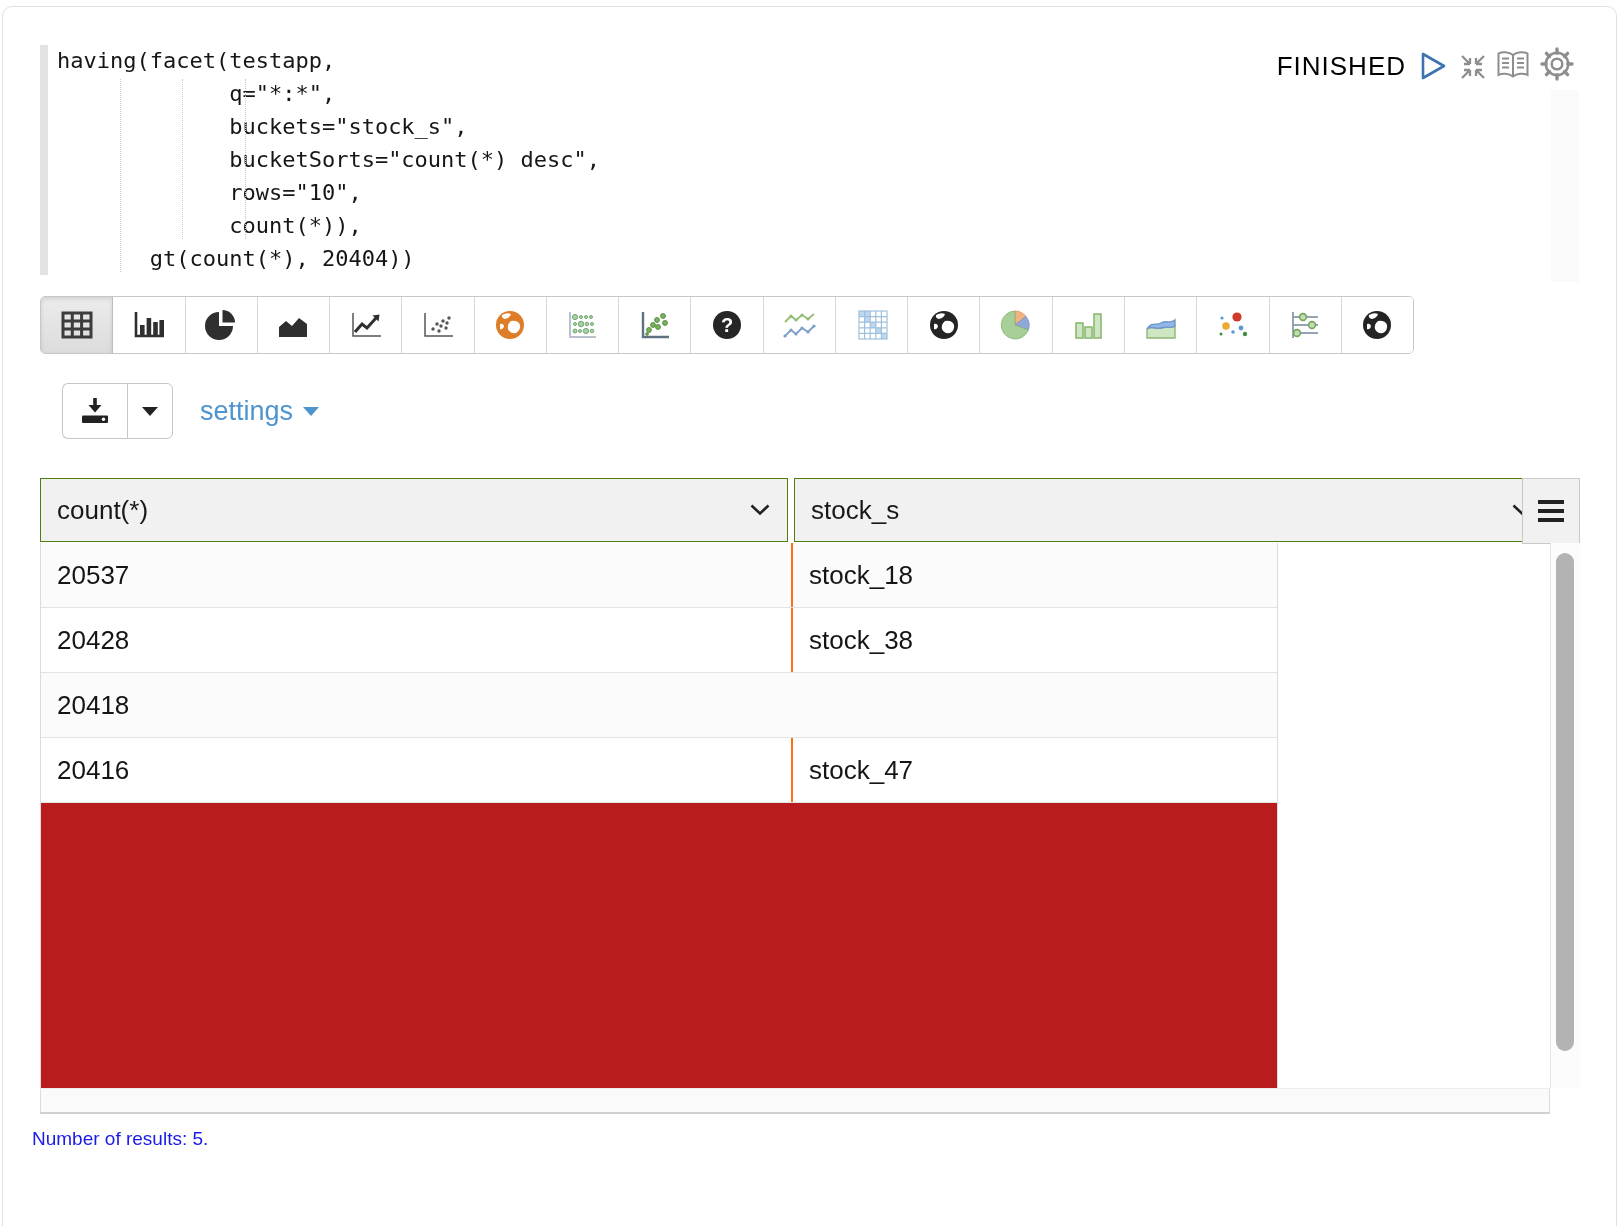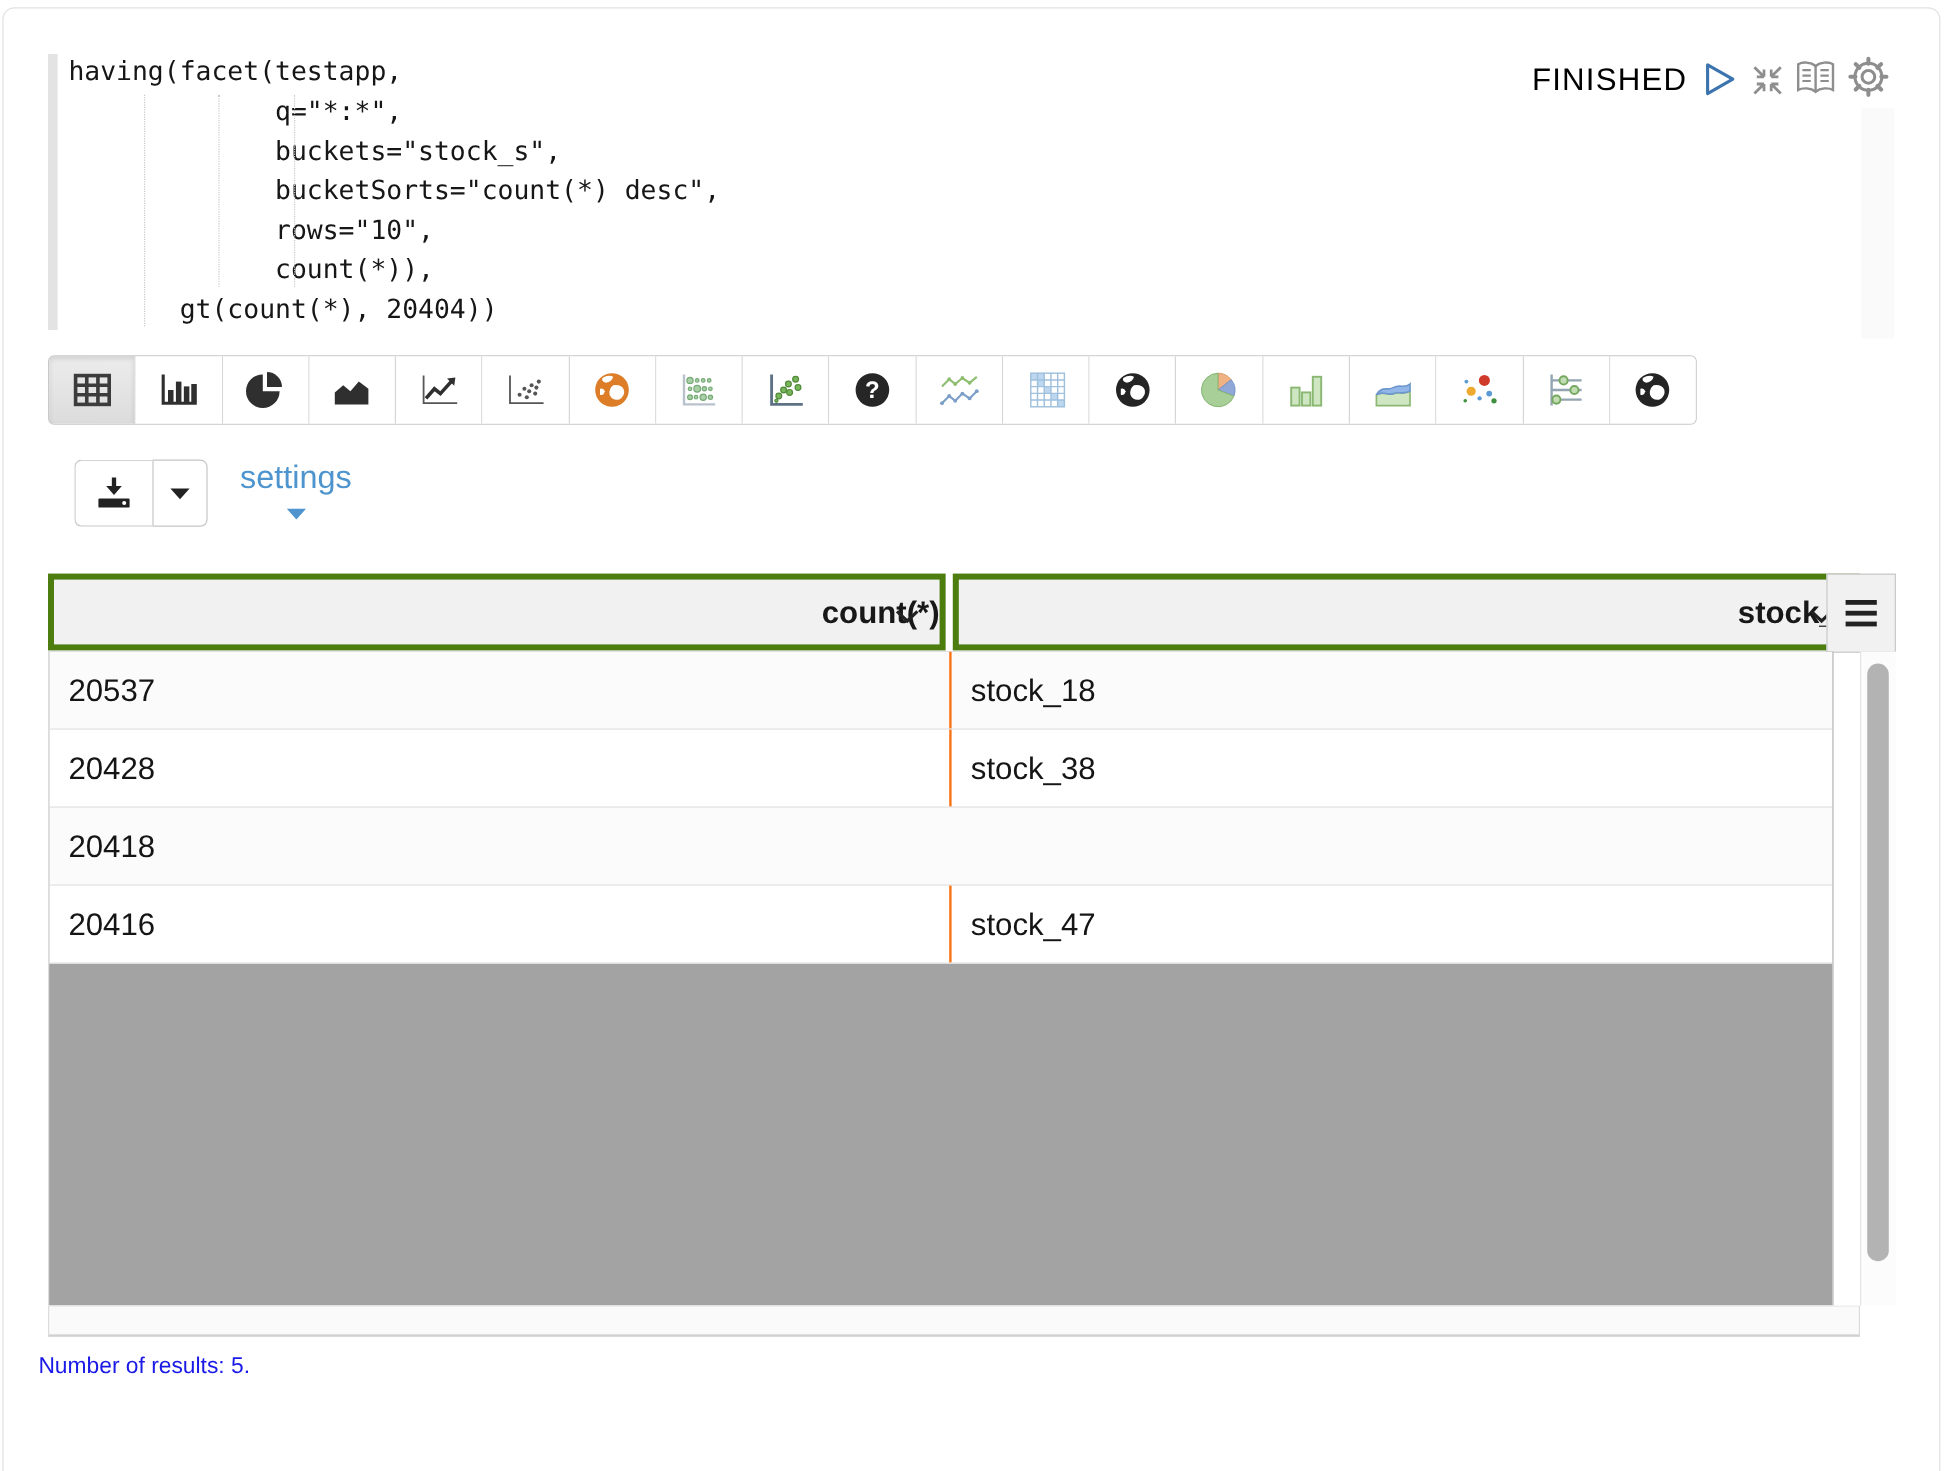--- a/index.html
+++ b/index.html
@@ -33,35 +33,35 @@
   
   .dl-group{position:absolute;left:62px;top:383px;height:56px;display:flex;}
   .dl-main{width:64px;border:1px solid #c6c6c6;border-right:none;border-radius:6px 0 0 6px;
         background:#fff;display:flex;align-items:center;justify-content:center;cursor:pointer;}
   .dl-caret{width:44px;border:1px solid #c6c6c6;border-radius:0 6px 6px 0;background:#fff;
         display:flex;align-items:center;justify-content:center;cursor:pointer;}
   .caret-down{width:0;height:0;border-left:8px solid transparent;border-right:8px solid transparent;
         border-top:9px solid #222;}
   .settings-link{position:absolute;left:200px;top:383px;height:56px;display:flex;align-items:center;
         gap:10px;font-size:27px;color:#4e94ce;cursor:pointer;background:none;border:none;padding:0;
-        font-family:"Liberation Sans",sans-serif;flex-direction:column;}
+        font-family:"Liberation Sans",sans-serif;}
   .settings-link .caret-down{border-top-color:#4e94ce;}
   
   .tablewrap{position:absolute;left:40px;top:478px;width:1540px;height:640px;}
-  .th{position:absolute;top:0;height:64px;background:#f1f1f1;border:5px solid #4d7c0f;
+  .th{position:absolute;top:0;height:64px;background:#f1f1f1;border:1px solid #4d7c0f;
         box-sizing:border-box;display:flex;align-items:center;padding-left:16px;
-        font-size:26px;font-weight:bold;color:#181818;cursor:pointer;justify-content:flex-end;}
+        font-size:26px;font-weight:normal;color:#181818;cursor:pointer;}
   .th1{left:0;width:748px;}
   .th2{left:754px;width:756px;}
   .th .chev{position:absolute;right:16px;top:24px;}
   .menu-cell{position:absolute;left:1482px;top:0;width:58px;height:66px;background:#f1f1f1;
         border:1px solid #c9c9c9;box-sizing:border-box;display:flex;flex-direction:column;
         align-items:center;justify-content:center;gap:5px;cursor:pointer;}
   .menu-cell .bar{width:26px;height:4px;background:#222;}
-  .tbody{position:absolute;left:0;top:65px;width:1488px;height:545px;background:#a3a3a3;
+  .tbody{position:absolute;left:0;top:65px;width:1238px;height:545px;background:#b91c1c;
         border-left:1px solid #dcdcdc;border-right:1px solid #dcdcdc;box-sizing:border-box;overflow:hidden;}
   .trow{display:flex;height:64px;border-bottom:1px solid #e3e3e3;background:#fff;}
   .trow:nth-child(odd){background:#fbfbfb;}
   .tcell{display:flex;align-items:center;padding-left:16px;font-size:26px;color:#151515;box-sizing:border-box;}
   .tcell.c0{width:750px;}
   .tcell.c1{flex:1;border-left:2px solid #f97316;}
   .scroll-track{position:absolute;left:1510px;top:65px;width:30px;height:545px;background:#fcfcfc;
         border-left:1px solid #e4e4e4;box-sizing:border-box;}
   .scroll-thumb{position:absolute;left:1516px;top:75px;width:18px;height:498px;background:#b3b3b3;
         border-radius:9px;cursor:pointer;}

